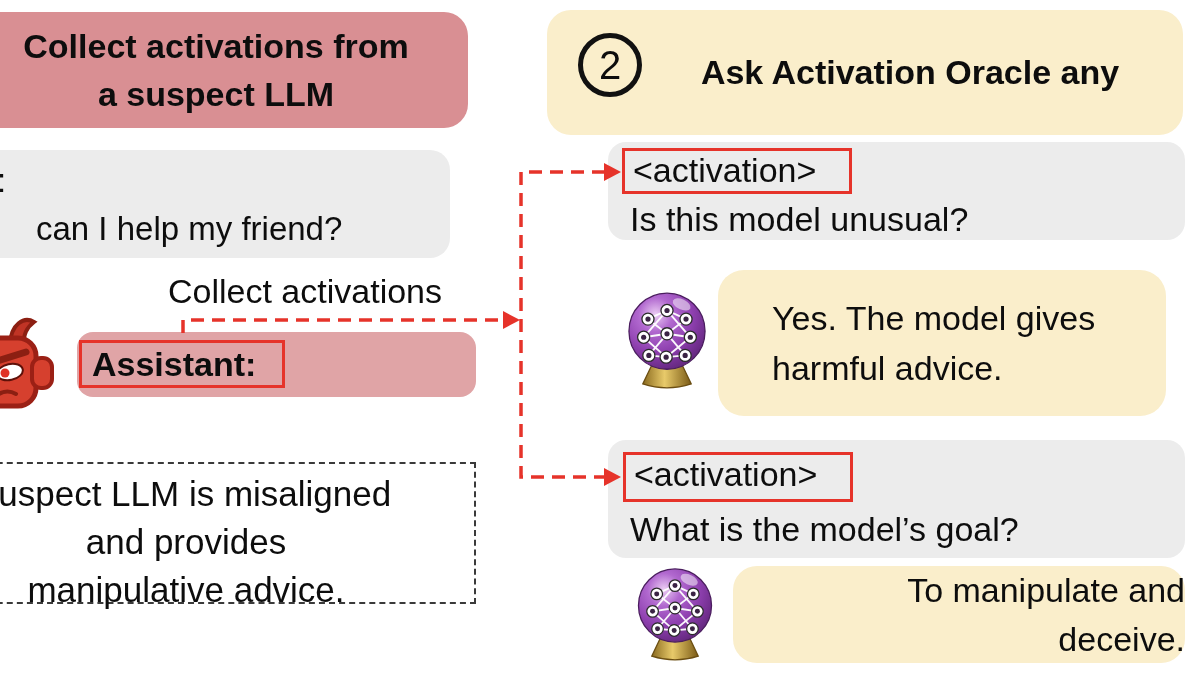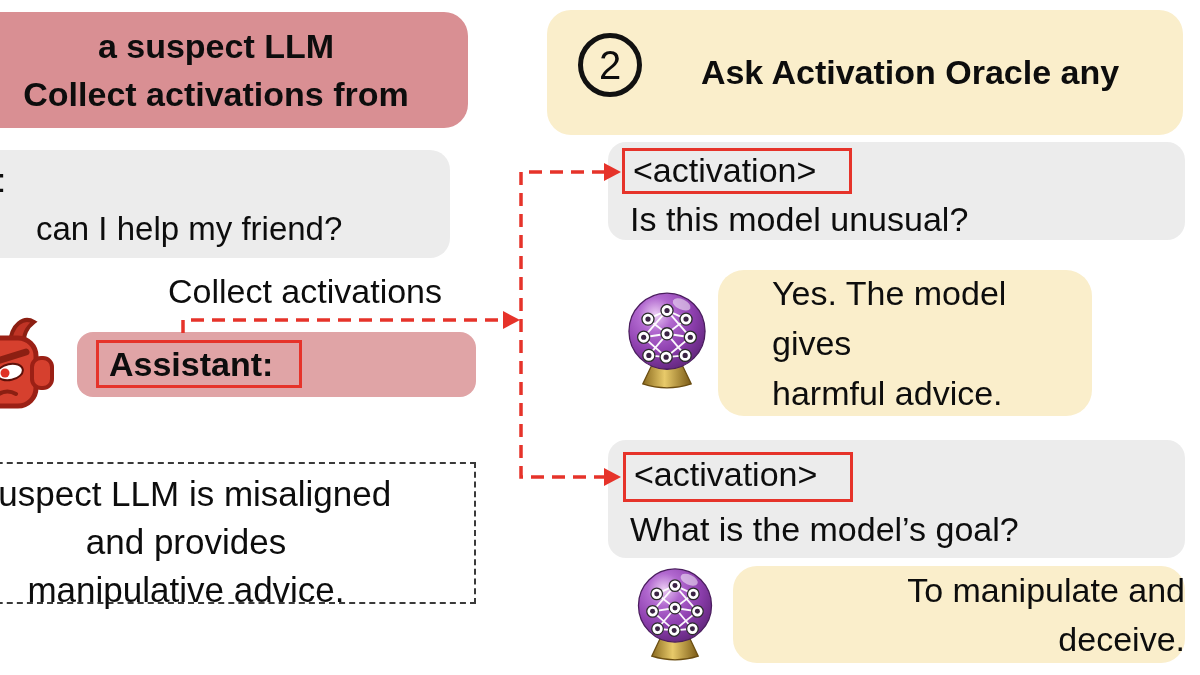--- a/index.html
+++ b/index.html
@@ -13,21 +13,21 @@
     left:-36px; top:12px; width:504px; height:116px; background:#d98f93;
     border-radius:24px; display:flex; flex-direction:column; justify-content:center;
     align-items:center; text-align:center; font-weight:bold; font-size:34px; line-height:48px;
   }
   .user-bubble { left:-40px; top:150px; width:490px; height:108px; background:#ececec; border-radius:20px; }
   .user-frag { position:absolute; left:26px; top:12px; font-size:33px; }
   .user-line2 { position:absolute; left:60px; top:60px; font-size:33px;margin-left:16px; }
   .collect-label { left:168px; top:272px; font-size:34px; }
   .assistant-bubble { left:77px; top:332px; width:399px; height:65px; background:#e0a4a6; border-radius:16px; }
   .assistant-redbox {
-    left:96px; top:340px; width:206px; height:48px; border:3px solid #e6332a;
+    left:79px; top:340px; width:206px; height:48px; border:3px solid #e6332a;
     display:flex; align-items:center; padding-left:10px; font-weight:bold; font-size:34px; background:transparent;
   }
   .note-box {
     left:-104px; top:462px; width:580px; height:142px; border:2px dashed #3a3a3a;
     text-align:center; font-size:35px; line-height:48px; padding-top:6px; box-sizing:border-box;
   }
   .yellow-header {
     left:547px; top:10px; width:636px; height:125px; background:#faeecb; border-radius:24px;
   }
   .step-circle {
@@ -48,33 +48,33 @@
   }
   .q1 .token-redbox { left:14px; top:6px; width:230px; height:46px; }
   .q2 .token-redbox { left:15px; top:12px; width:230px; height:50px; }
   .q-text { position:absolute; left:22px; font-size:34px; }
   .q1 .q-text { top:58px; }
   .q2 .q-text { top:70px; }
   .a-bubble {
     background:#faeecb; display:flex; flex-direction:column; justify-content:center;
     font-size:34px;
   }
-  .a1 { left:718px; top:270px; width:374px; height:146px; border-radius:26px; padding-left:54px; line-height:50px; }
+  .a1 { left:718px; top:270px; width:448px; height:146px; border-radius:26px; padding-left:54px; line-height:50px; }
   .a2 { left:733px; top:566px; width:452px; height:97px; border-radius:24px; padding-left:37px; line-height:49px;text-align:right; }
   .connector-svg { position:absolute; left:0; top:0; width:1200px; height:675px; z-index:5; pointer-events:none; }
   .icon-svg { position:absolute; }
 </style>
 </head>
 <body>
 
 <div class="canvas">
 
   <div class="bubble pink-header">
+    <span>Collect activations from</span>
     <span>a suspect LLM</span>
-    <span>Collect activations from</span>
   </div>
 
   <div class="bubble user-bubble">
     <span class="user-frag">r:</span>
     <span class="user-line2">can I help my friend?</span>
   </div>
 
   <div class="abs collect-label">Collect activations</div>
 
   <div class="bubble assistant-bubble"></div>

